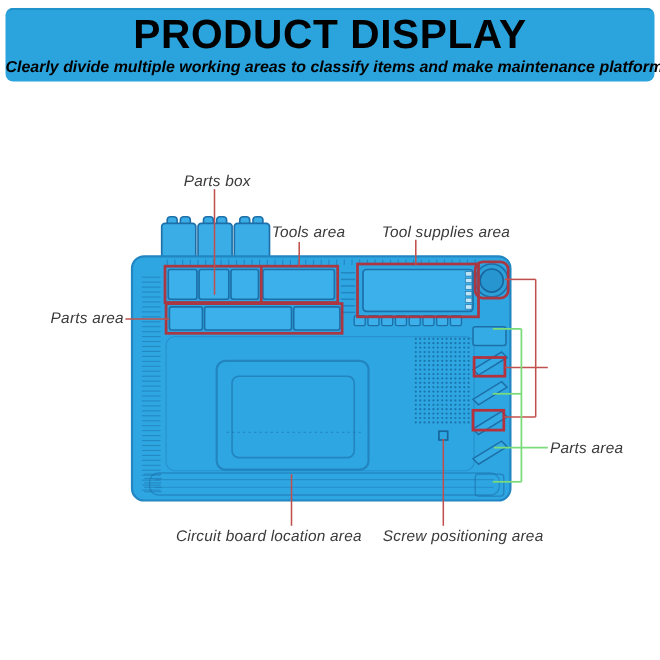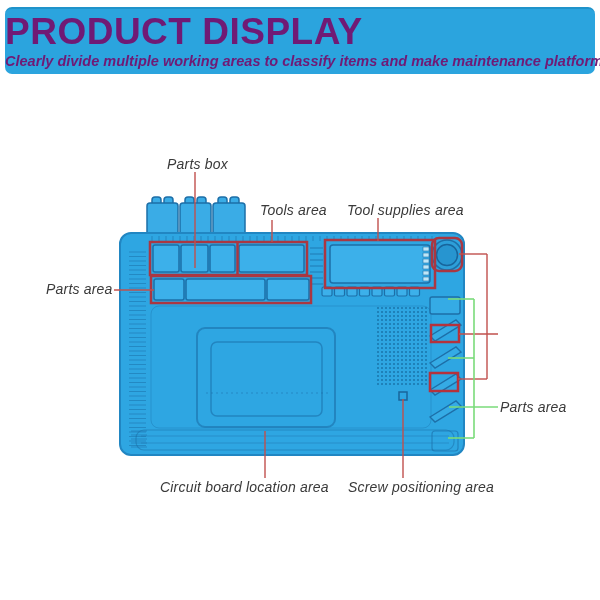--- a/index.html
+++ b/index.html
@@ -3,21 +3,21 @@
 <meta charset="utf-8">
 <style>
   html,body{margin:0;padding:0;}
   body{
     width:600px;height:600px;background:#ffffff;position:relative;overflow:hidden;
     font-family:"Liberation Sans", sans-serif;
   }
   .banner{
     position:absolute;left:5px;top:7px;width:590px;height:67px;
     background:#2ba4de;border-top:2px solid #1f93ca;border-radius:7px;
-    box-sizing:border-box;color:#701a75;
+    box-sizing:border-box;text-align:center;color:#000000;
   }
   .banner .title{
     margin-top:3px;font-size:37px;font-weight:bold;letter-spacing:0.5px;
     line-height:40px;white-space:nowrap;
   }
   .banner .subtitle{
     margin-top:1px;font-size:14.5px;font-style:italic;font-weight:bold;
     white-space:nowrap;
   }
   .figure{position:absolute;left:0;top:0;width:480px;height:600px;}
@@ -511,21 +511,21 @@
   <g stroke="#7adb7a" stroke-width="1.6">
     <line x1="474" y1="299" x2="474" y2="438"></line>
     <line x1="448" y1="299" x2="474" y2="299"></line>
     <line x1="448" y1="358" x2="474" y2="358"></line>
     <line x1="448" y1="438" x2="474" y2="438"></line>
     <line x1="449" y1="407" x2="498" y2="407"></line>
   </g>
 </svg>
 
   <div class="lbl" style="left:167px;top:156px;">Parts box</div>
-  <div class="lbl" style="left:260px;top:202px;">Tools area</div>
+  <div class="lbl" style="left:247px;top:202px;">Tools area</div>
   <div class="lbl" style="left:347px;top:202px;">Tool supplies area</div>
   <div class="lbl" style="left:46px;top:281px;">Parts area</div>
   <div class="lbl" style="left:500px;top:399px;">Parts area</div>
   <div class="lbl" style="left:348px;top:479px;">Screw positioning area</div>
   <div class="lbl" style="left:160px;top:479px;">Circuit board location area</div>
 </div>
 
 <div class="banner">
   <div class="title">PRODUCT DISPLAY</div>
   <div class="subtitle">Clearly divide multiple working areas to classify items and make maintenance platform tidier.</div>

